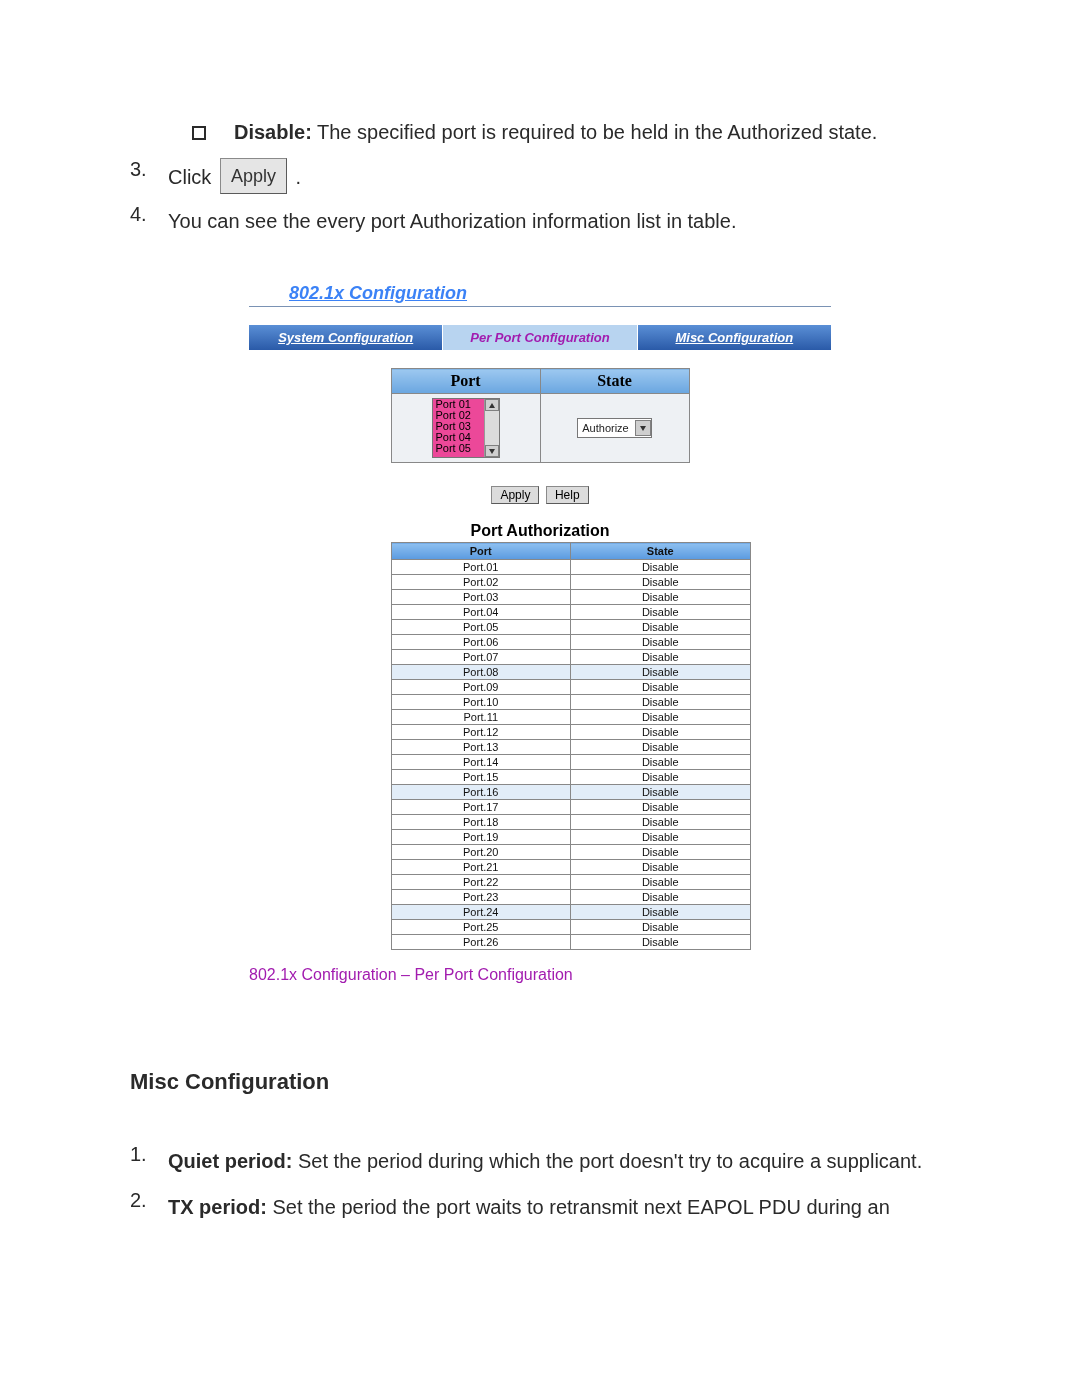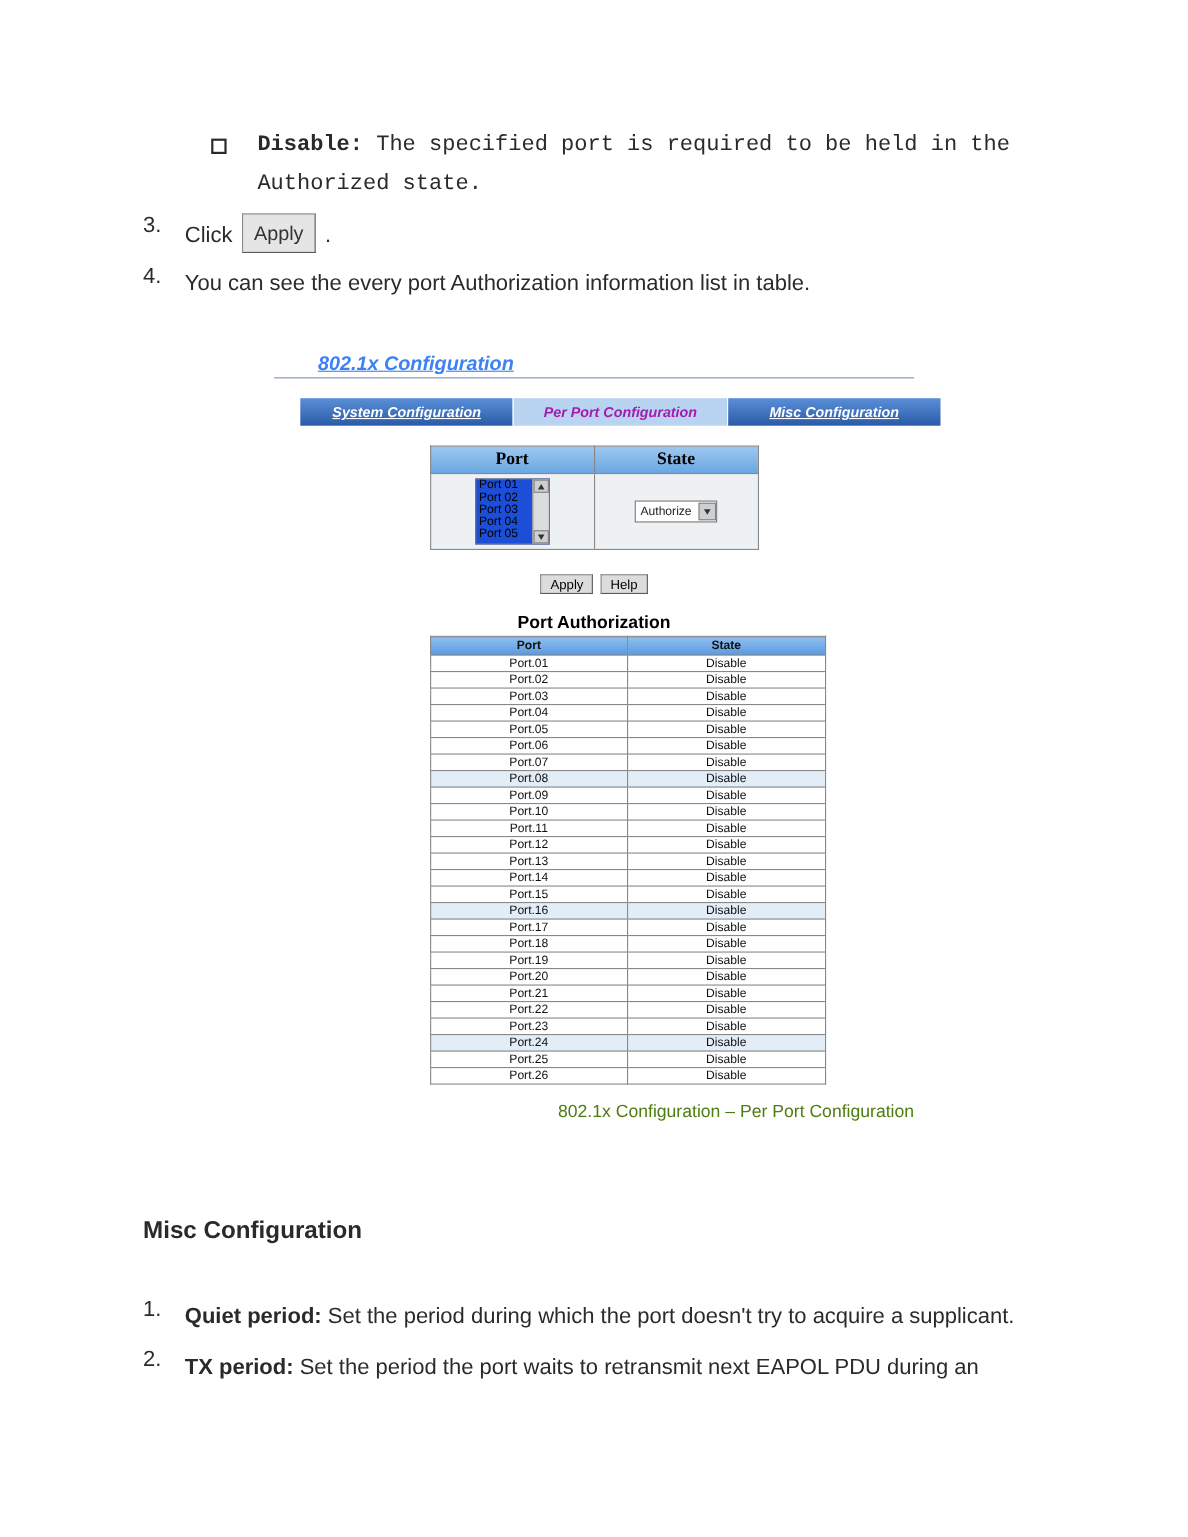--- a/index.html
+++ b/index.html
@@ -31,21 +31,21 @@
     margin-left: 62px;
     margin-top: 4px;
   }
   .bullet-sq {
     width: 10px; height: 10px;
     border: 2px solid #2a2a2a;
     margin-top: 12px;
     margin-right: 28px;
     flex: none;
   }
-  .bullet-txt { flex: 1; font-family: Liberation Mono, monospace; }
+  .bullet-txt { flex: 1; }
 
   .num-row {
     display: flex;
     margin-top: 8px;
   }
   .num-row .num {
     width: 38px;
     flex: none;
     font-size: 20px;
     color: #2a2a2a;
@@ -83,21 +83,20 @@
     text-decoration: underline;
     padding: 4px 10px 2px 40px;
     border-bottom: 1px solid #7a92b4;
   }
 
   .tabrow {
     margin-top: 18px;
     display: flex;
     width: 100%;
     text-align: center;
-    margin-left: 24px;
   }
   .tabrow .tab {
     flex: 1;
     font-size: 13px;
     padding: 5px 4px;
     border-right: 1px solid #fff;
   }
   .tabrow .tab:last-child { border-right: none; }
   .tab-idle {
     background: linear-gradient(#5a8fd6, #2a5aa8);
@@ -134,21 +133,21 @@
   }
   .cfg-table td {
     border: 1px solid #888;
     background: #eef1f4;
     padding: 4px 6px;
     vertical-align: middle;
     text-align: center;
   }
   .portlist {
     border: 1px solid #777;
-    background: #1d4ed8;
+    background: #ec4899;
     width: 68px;
     height: 60px;
     box-sizing: border-box;
     margin: 0 auto;
     position: relative;
     font-family: Arial, sans-serif;
     font-size: 11px;
     color: #000;
     text-align: left;
   }
@@ -241,23 +240,23 @@
     border-bottom: 1px solid #888;
     text-align: center;
     padding: 0;
     line-height: 13px;
     height: 14px;
     background: #fff;
   }
   .auth-table tr.alt td { background: #e2edf8; }
 
   .fig-caption {
-    text-align: right;
+    text-align: left;
     font-size: 16px;
-    color: #4d7c0f;
+    color: #a21caf;
     margin-top: 16px;
   }
 
   
   .misc-hdr {
     font-size: 22px;
     font-weight: bold;
     color: #2a2a2a;
     margin-top: 85px;
   }

